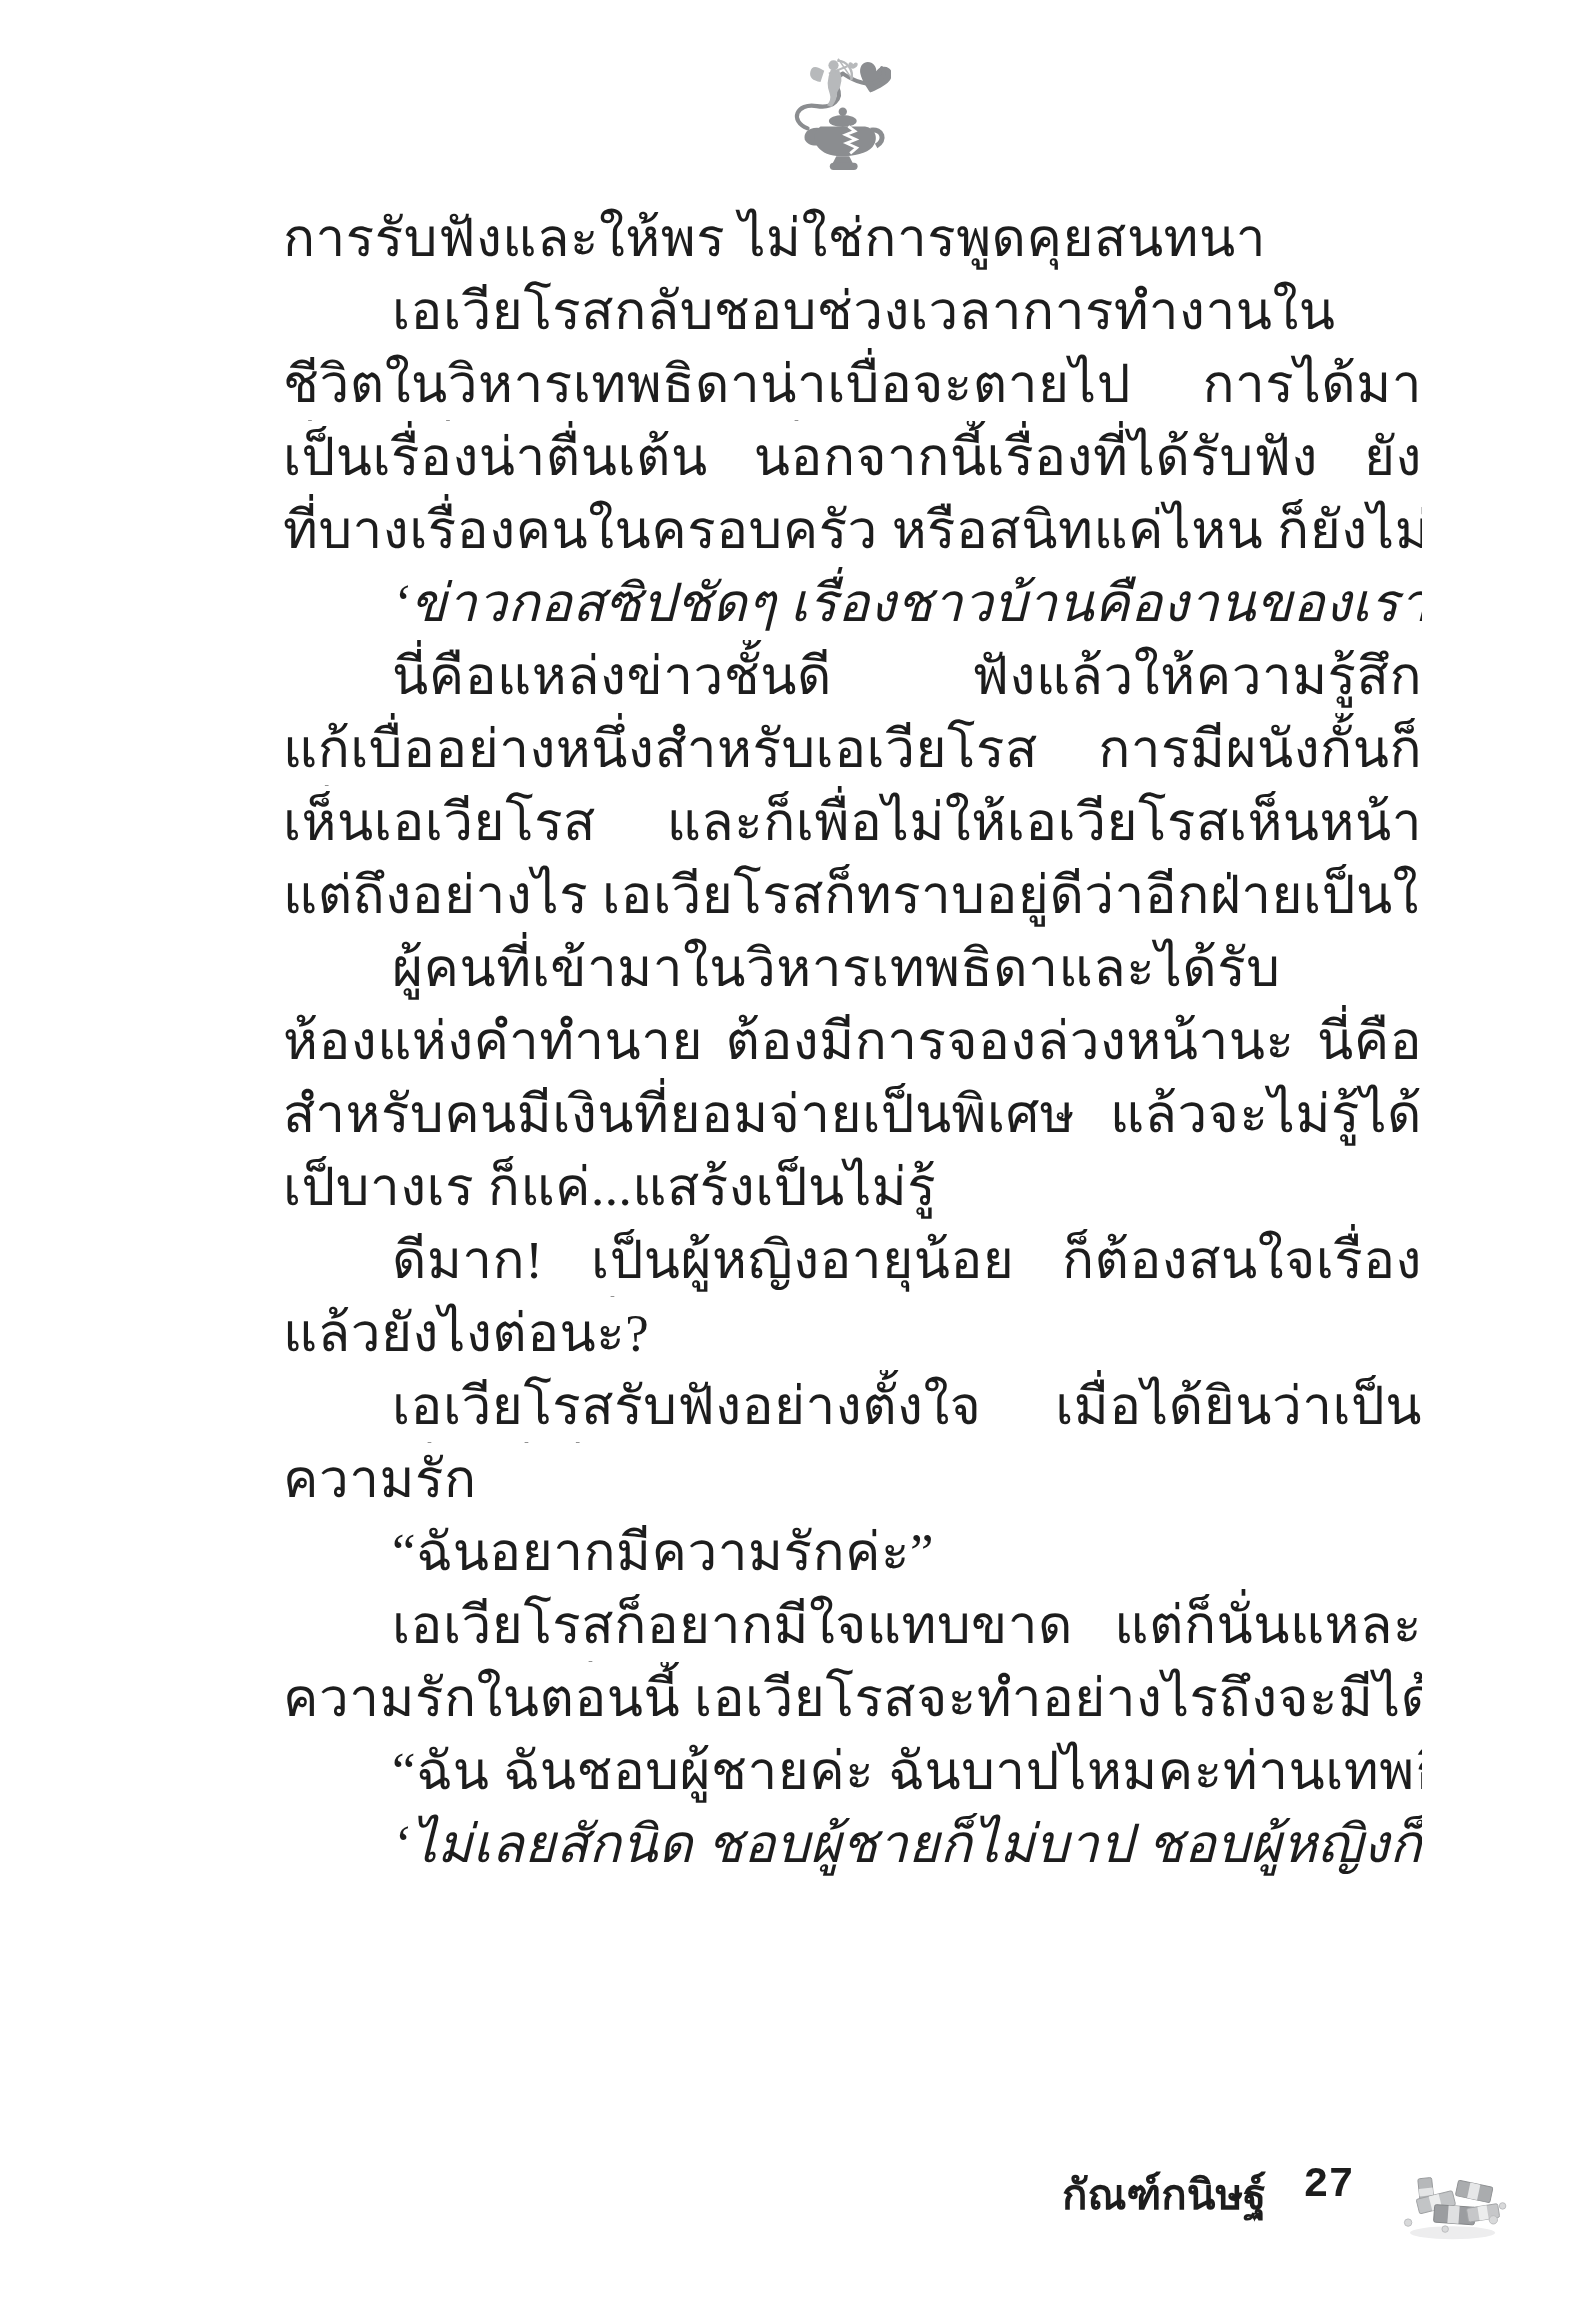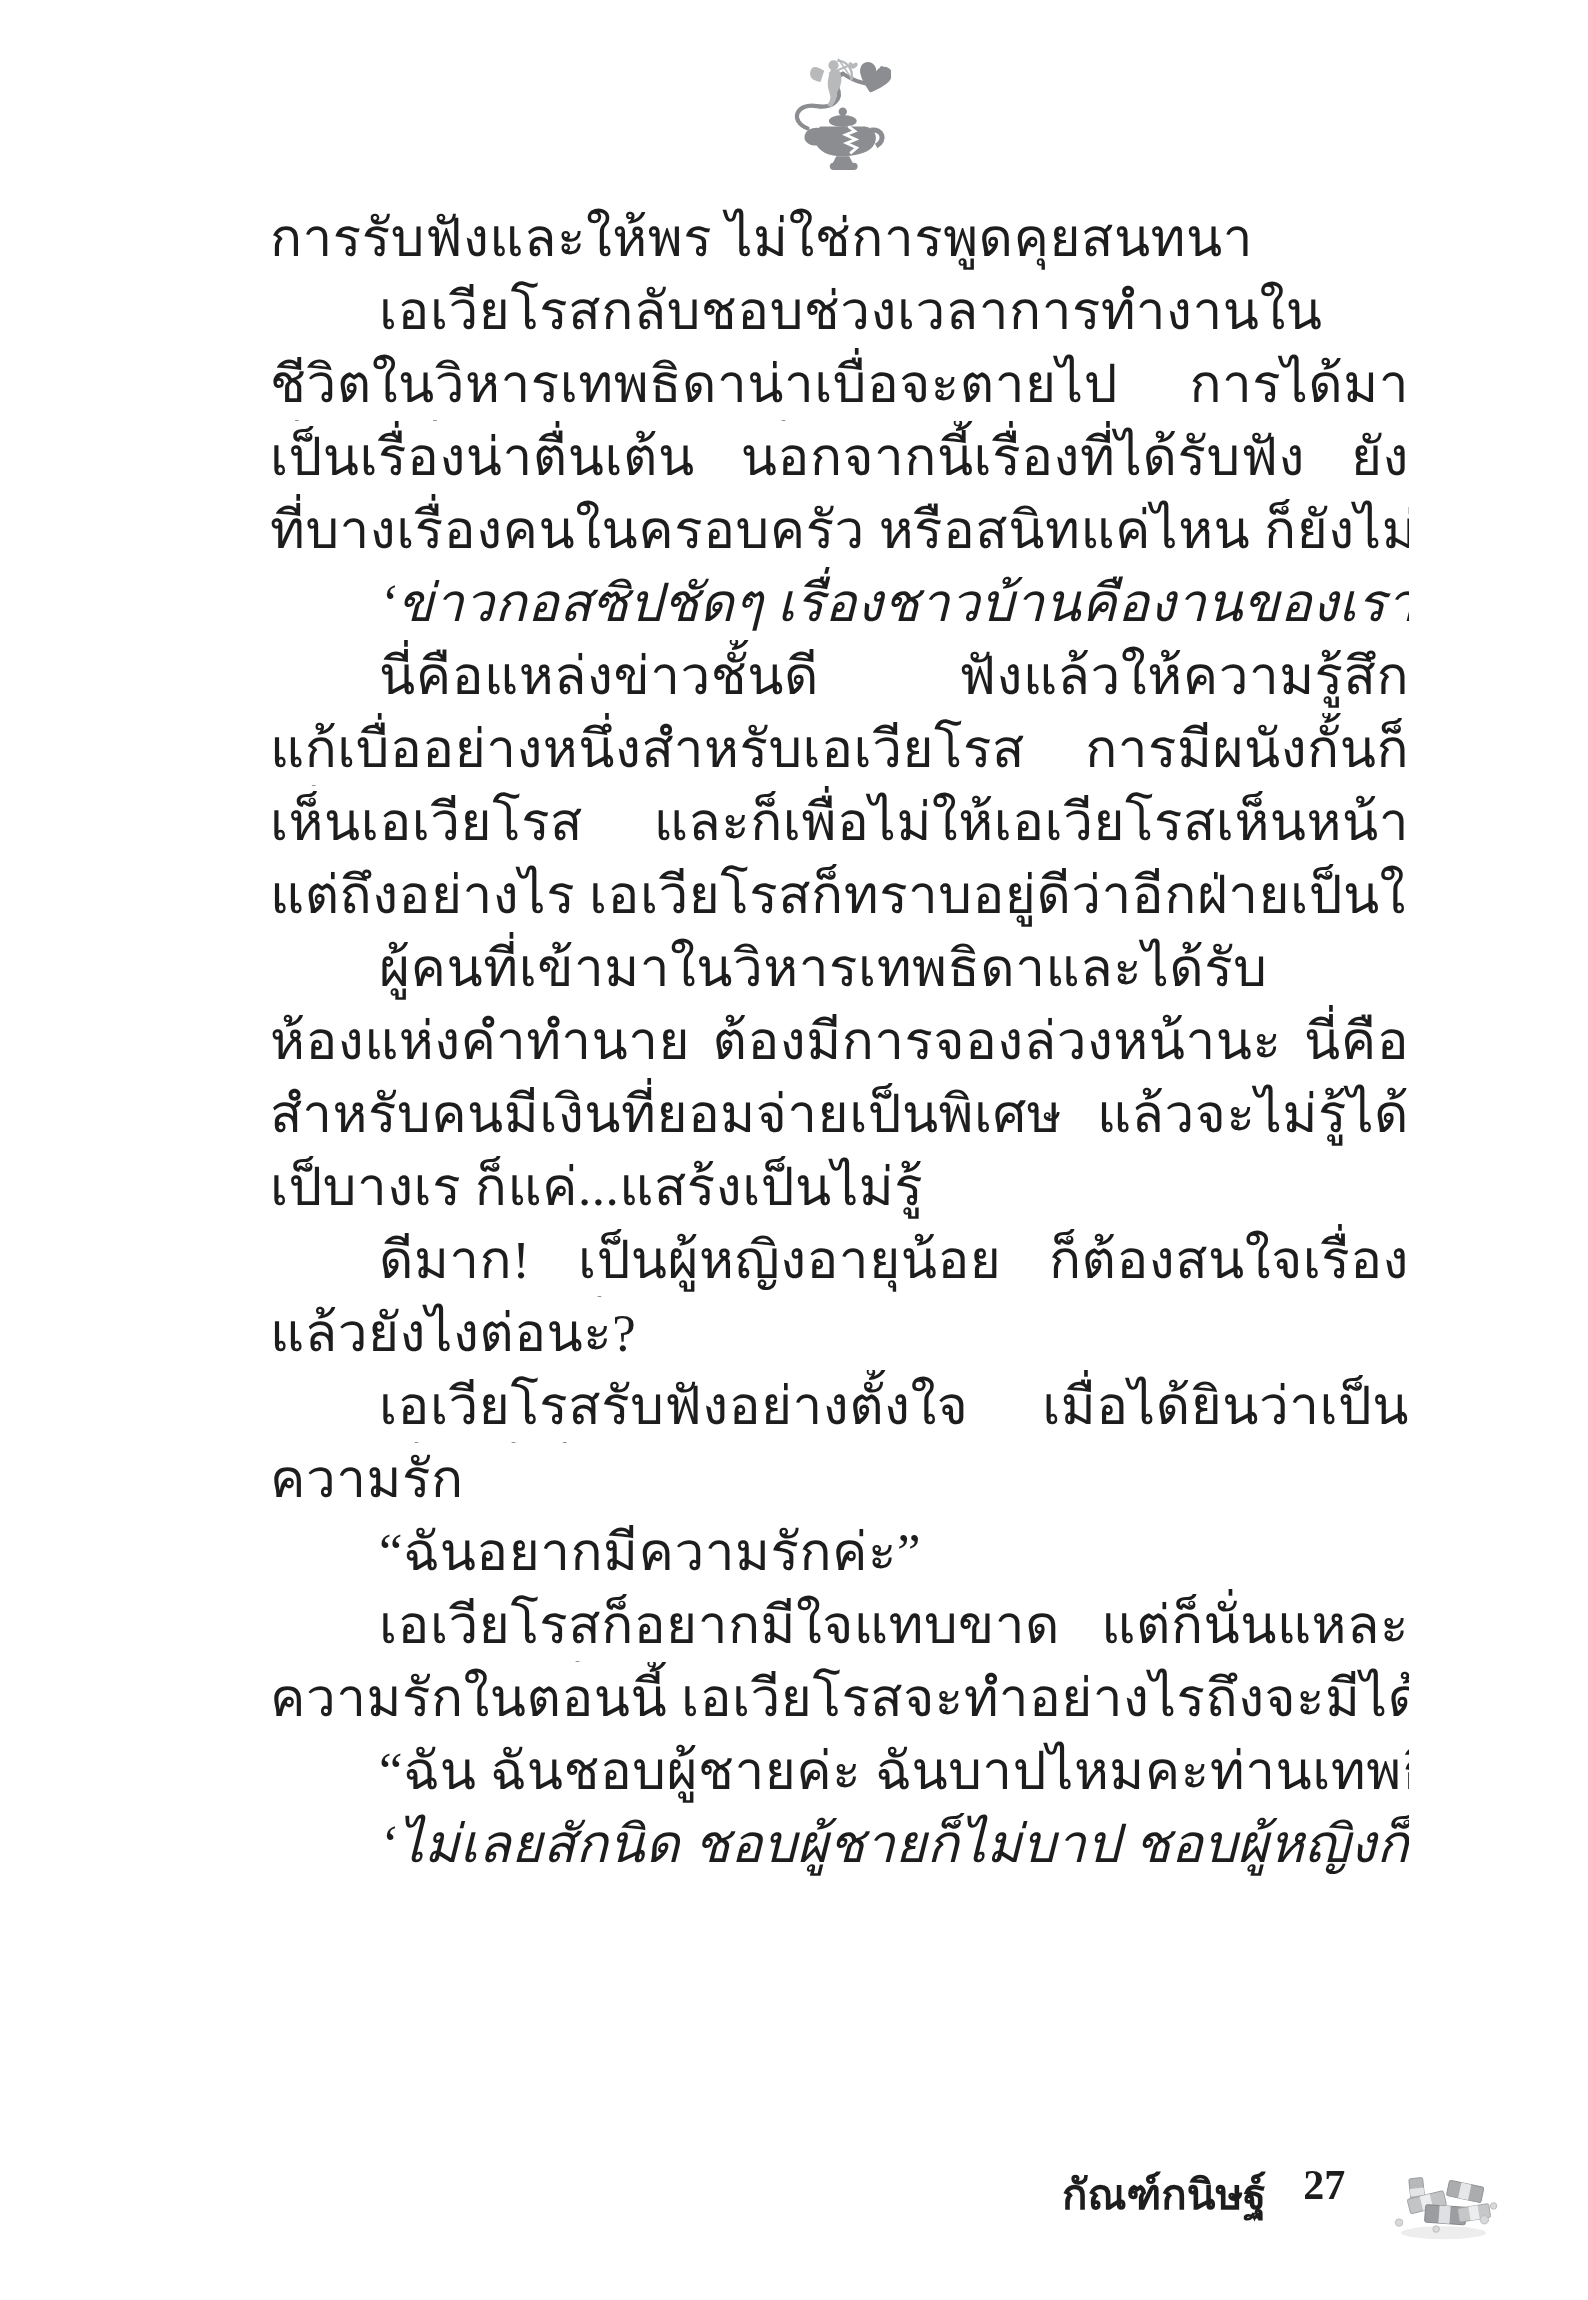--- a/index.html
+++ b/index.html
@@ -16,21 +16,21 @@
   
   .ornament {
     position: absolute;
     left: 789px; top: 54px;
     width: 102px; height: 119px;
   }
 
   
   .text-block {
     position: absolute;
-    left: 270px; top: 202px;
+    left: 283px; top: 202px;
     width: 1139px;
   }
   .line {
     box-sizing: border-box;
     width: 100%;
     height: 73px;
     line-height: 73px;
     font-size: 53px;
     letter-spacing: 0.5px;
     white-space: nowrap;
@@ -55,21 +55,21 @@
   }
   .footer-title {
     font-size: 42px;
     font-weight: 700;
     white-space: nowrap;
   }
   .footer-num {
     font-size: 42px;
     font-weight: 600;
     margin-left: 37px;
-    font-family: Liberation Serif, serif;
+    font-family: Liberation Mono, monospace;
   }
   .money-icon {
     width: 113px; height: 76px;
     margin-left: 43px;
     margin-top: 5.6px;
   }
 </style>
 </head>
 <body>
 

